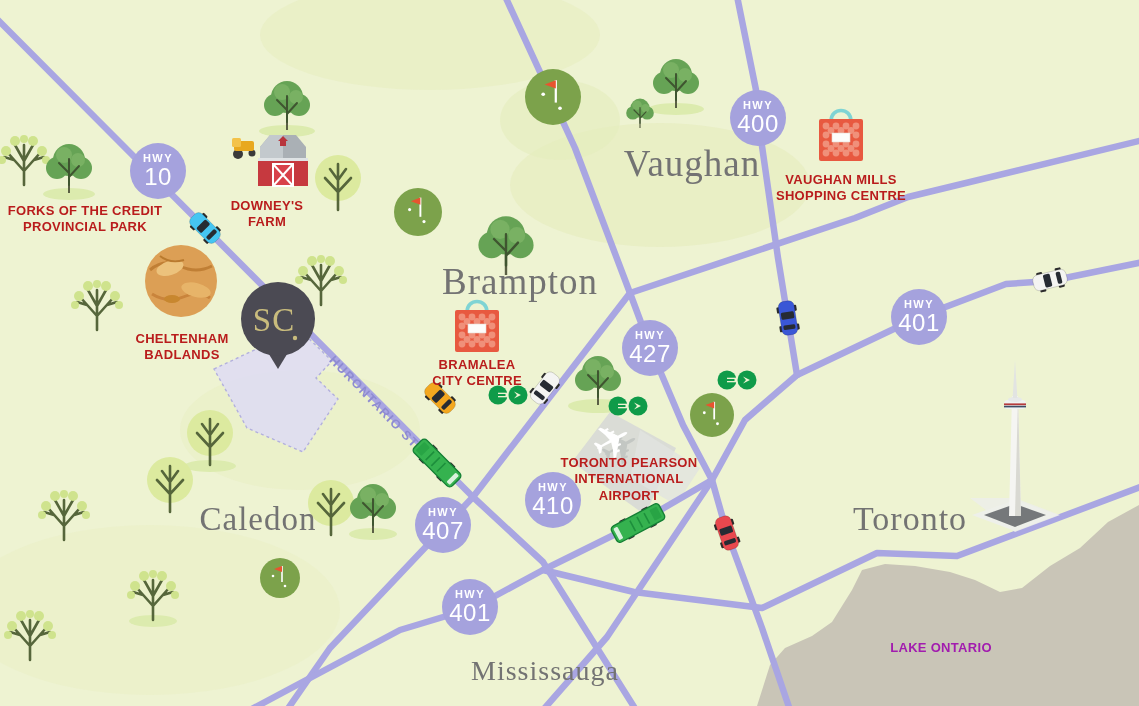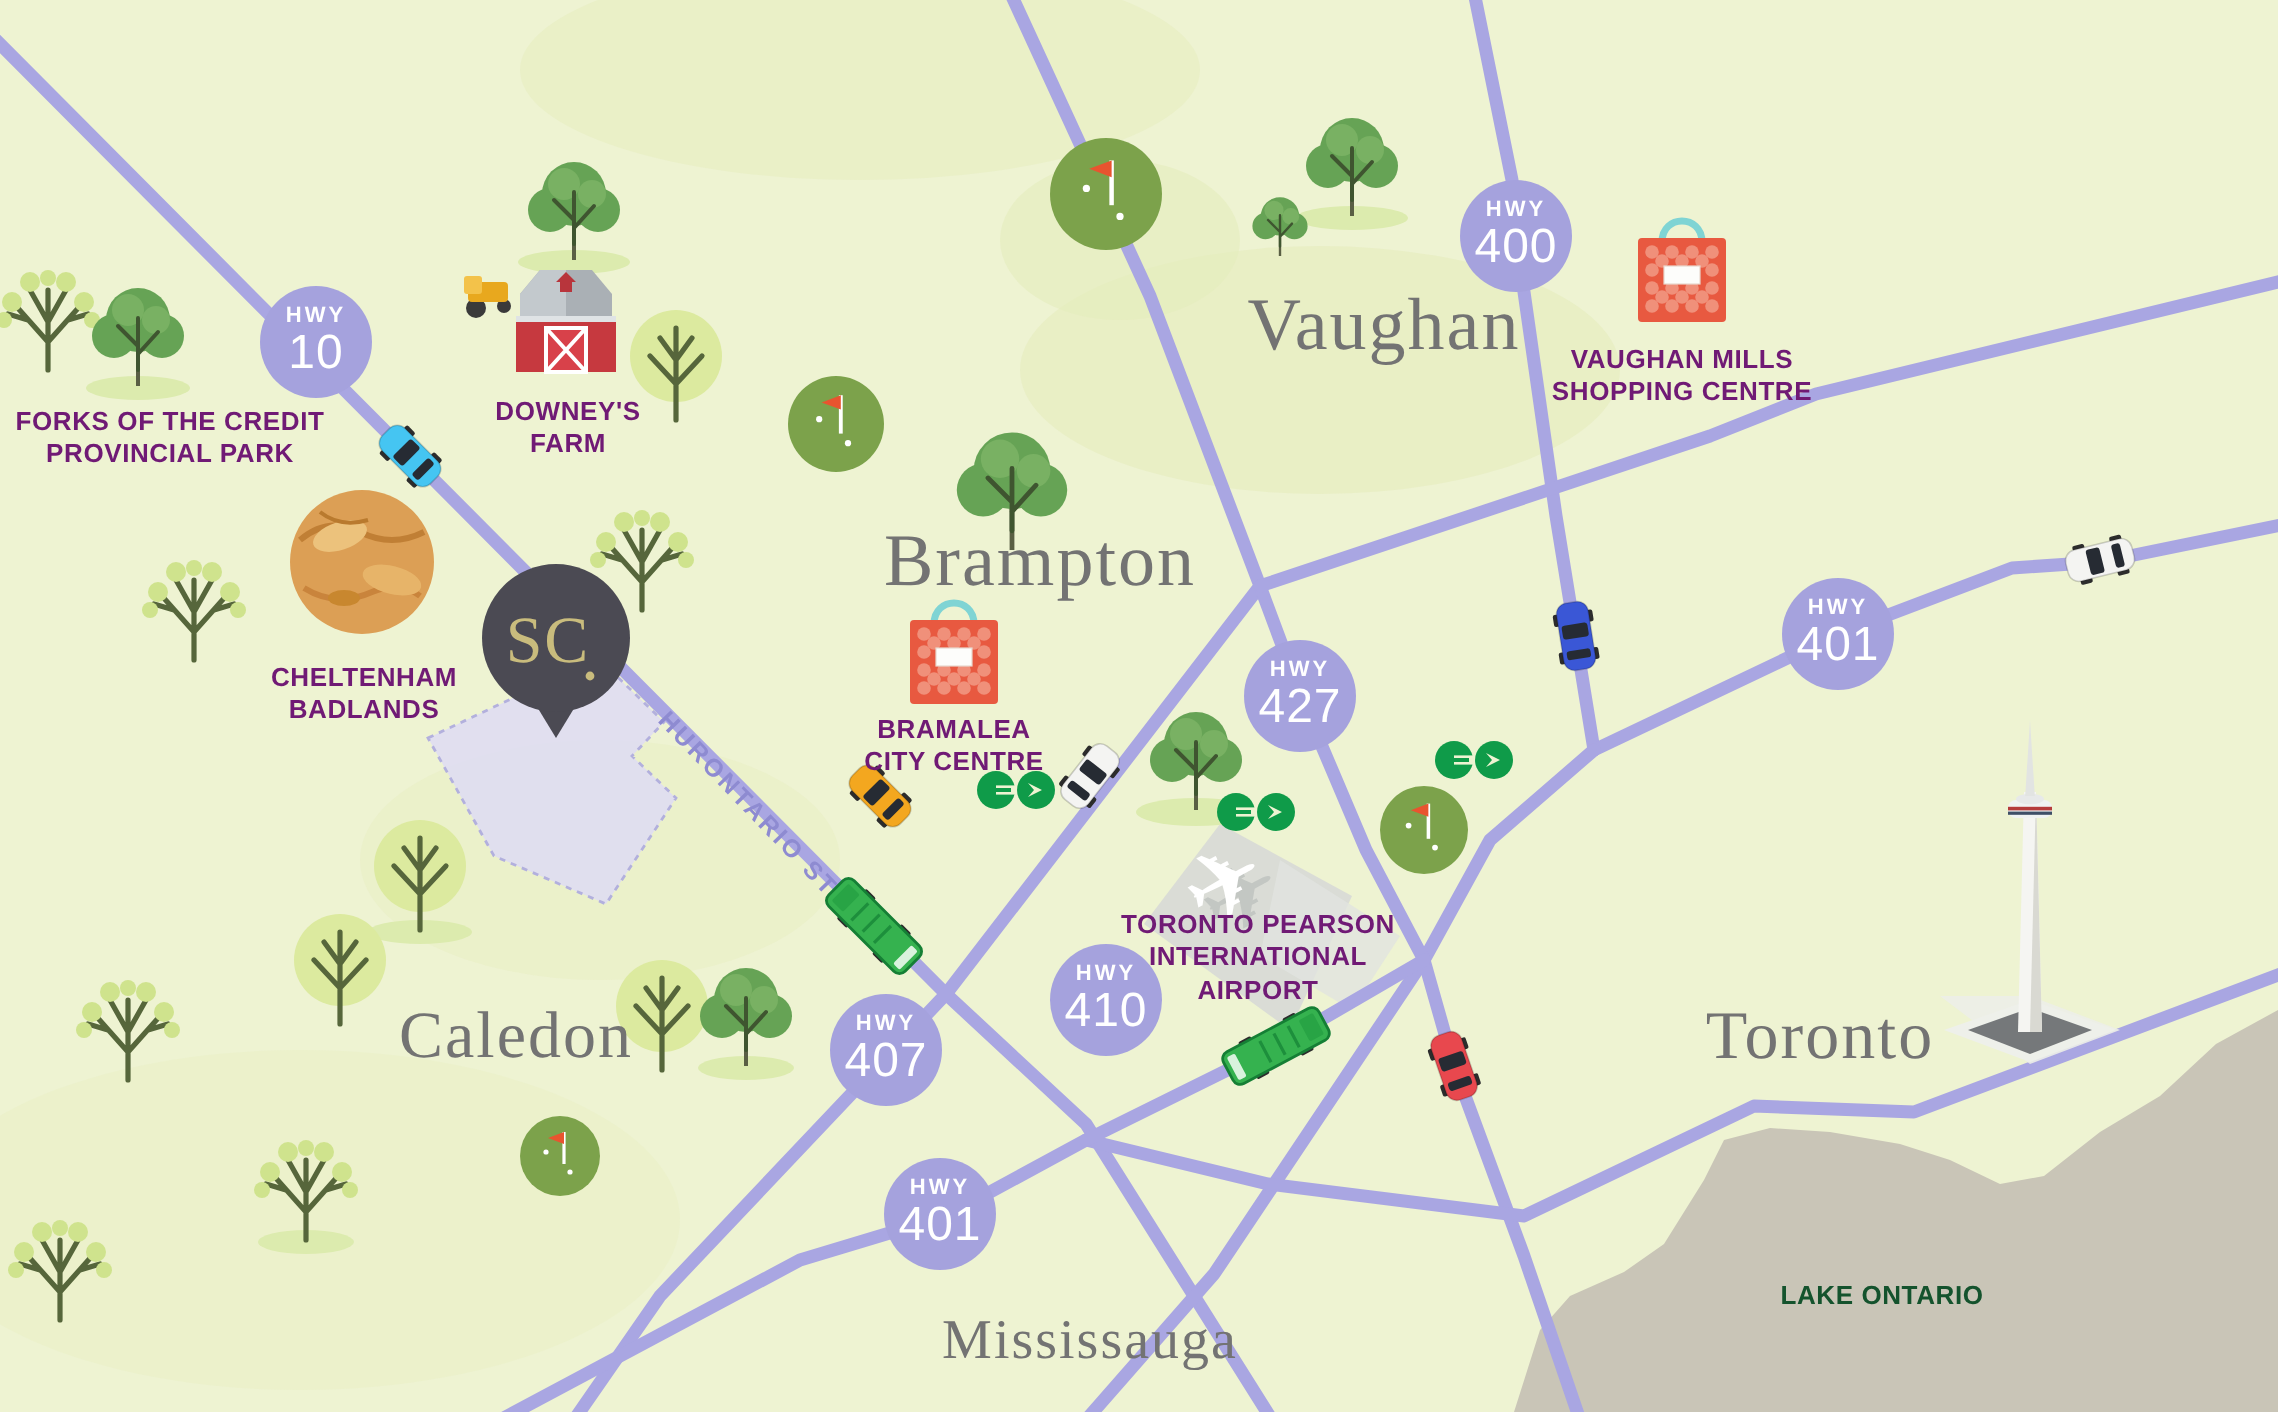--- a/index.html
+++ b/index.html
@@ -2,22 +2,22 @@
 <html><head>
 <meta charset="utf-8">
 <style>
   html,body{margin:0;padding:0;}
   .map{position:relative;width:1139px;height:706px;background:#eef3d2;overflow:hidden;
        font-family:"Liberation Sans",sans-serif;}
   .map svg{position:absolute;left:0;top:0;}
   .city{position:absolute;transform:translate(-50%,-50%);font-family:"Liberation Serif",serif;
         font-weight:400;color:#737373;letter-spacing:1px;white-space:nowrap;}
   .lm{position:absolute;transform:translate(-50%,-50%);font-weight:bold;font-size:13px;
-      color:#701a75;text-align:center;white-space:pre-line;line-height:1.25;letter-spacing:.3px;}
-  .lake-lm{color:#14532d;}
+      color:#b91c1c;text-align:center;white-space:pre-line;line-height:1.25;letter-spacing:.3px;}
+  .lake-lm{color:#a21caf;}
   .badge{position:absolute;width:56px;height:56px;margin:-28px 0 0 -28px;border-radius:50%;
          background:#a5a2dd;color:#fff;display:flex;flex-direction:column;align-items:center;
          justify-content:center;text-align:right;}
   .badge .p{font-size:11px;font-weight:bold;letter-spacing:1.5px;line-height:1;}
   .badge .n{font-size:24px;line-height:1.05;letter-spacing:.5px;}
   .roadname{position:absolute;transform:translate(-50%,-50%) rotate(46deg);font-weight:bold;
             font-size:12.5px;letter-spacing:1.5px;color:#8e8bd1;white-space:nowrap;}
 </style>
 </head>
 <body>
@@ -296,21 +296,21 @@
   </div>
 
   <div class="city" style="left:692px;top:163px;font-size:37px">Vaughan</div>
   <div class="city" style="left:520px;top:281px;font-size:37px">Brampton</div>
   <div class="city" style="left:258px;top:519px;font-size:33px">Caledon</div>
   <div class="city" style="left:910px;top:519px;font-size:34px">Toronto</div>
   <div class="city" style="left:545px;top:671px;font-size:28px">Mississauga</div>
 
   <div class="lm" style="left:85px;top:219px">FORKS OF THE CREDIT
 PROVINCIAL PARK</div>
-  <div class="lm" style="left:284px;top:214px">DOWNEY'S
+  <div class="lm" style="left:267px;top:214px">DOWNEY'S
 FARM</div>
   <div class="lm" style="left:182px;top:347px">CHELTENHAM
 BADLANDS</div>
   <div class="lm" style="left:477px;top:373px">BRAMALEA
 CITY CENTRE</div>
   <div class="lm" style="left:841px;top:188px">VAUGHAN MILLS
 SHOPPING CENTRE</div>
   <div class="lm" style="left:629px;top:479px">TORONTO PEARSON
 INTERNATIONAL
 AIRPORT</div>

